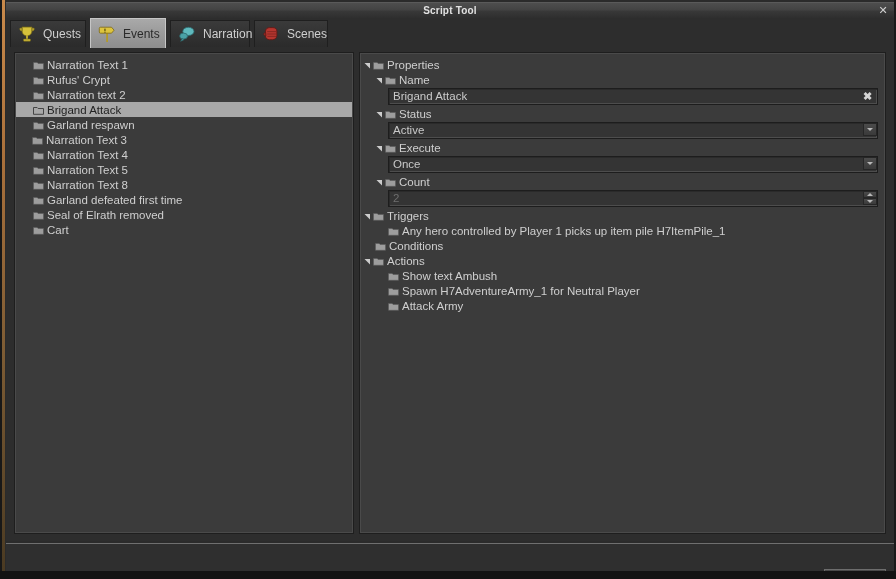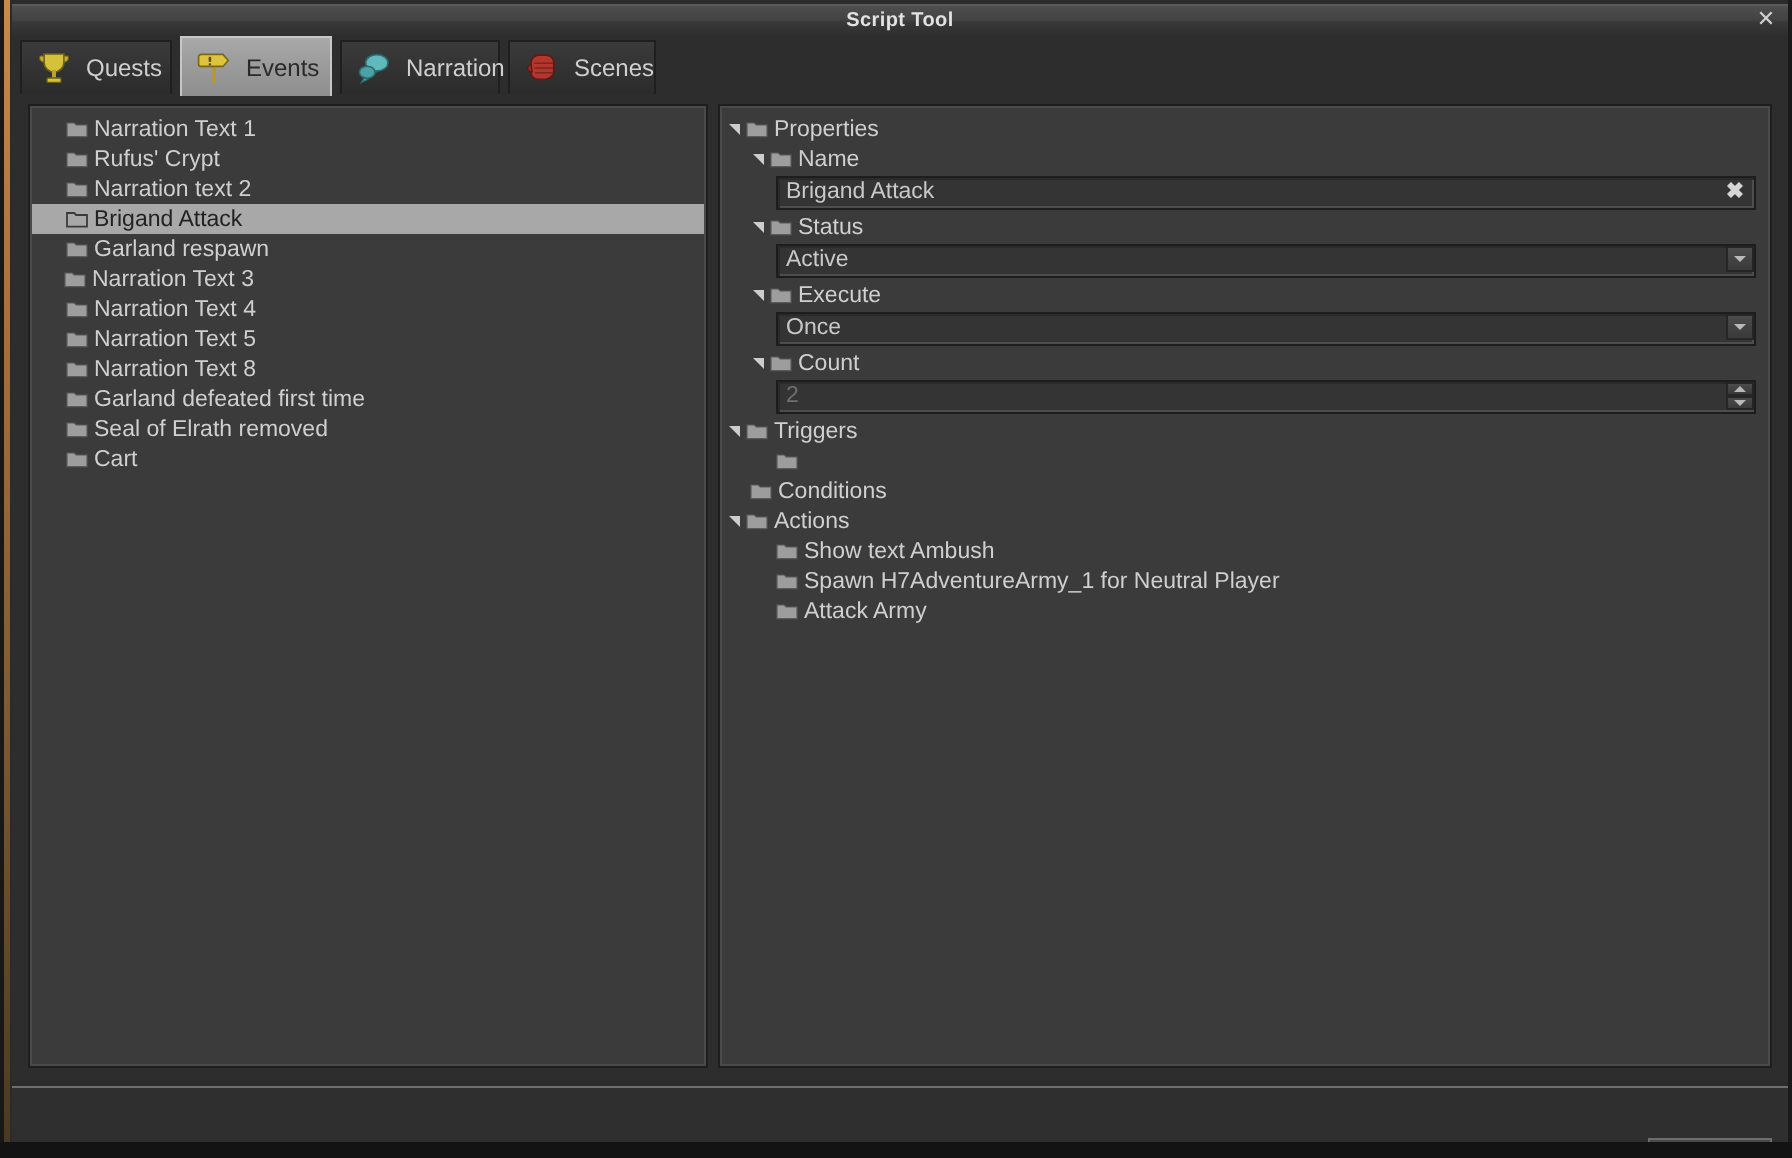--- a/index.html
+++ b/index.html
@@ -568,20 +568,21 @@
               </svg>
           </span>
           <span class="prop-label">Triggers</span>
         </div>
         <div class="prop-row ind-2">
           <span class="folder-ico">
             <svg viewBox="0 0 11 9" width="11" height="9">
                 <path d="M0.5 1.5 h3.6 l1 1 h5.4 v5.8 h-10 z" fill="#9d9d9d" stroke="#5b5b5b" stroke-width="0.6"></path>
               </svg>
           </span>
+          <span class="prop-label">Any hero controlled by Player 1 picks up item pile H7ItemPile_1</span>
         </div>
 
         <div class="prop-row ind-1" style="padding-left:14px;">
           <span class="folder-ico">
             <svg viewBox="0 0 11 9" width="11" height="9">
                 <path d="M0.5 1.5 h3.6 l1 1 h5.4 v5.8 h-10 z" fill="#9d9d9d" stroke="#5b5b5b" stroke-width="0.6"></path>
               </svg>
           </span>
           <span class="prop-label">Conditions</span>
         </div>

